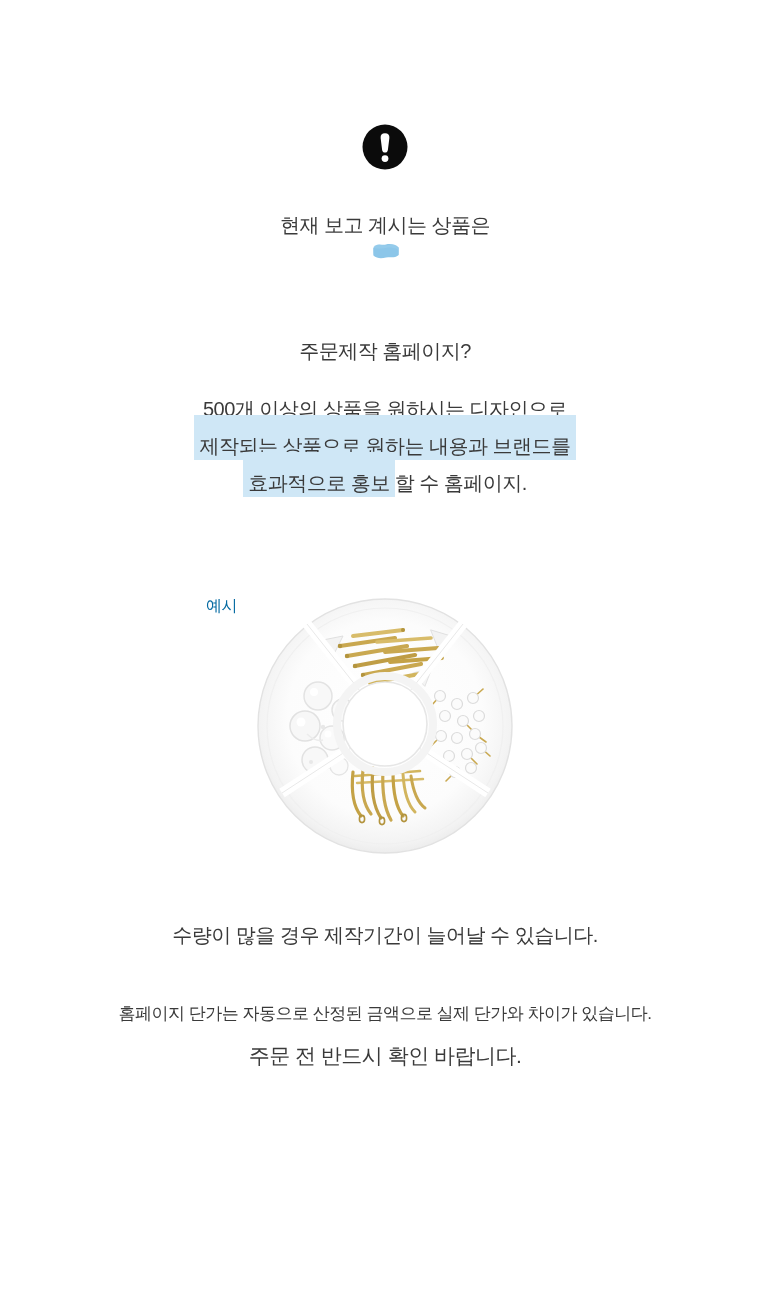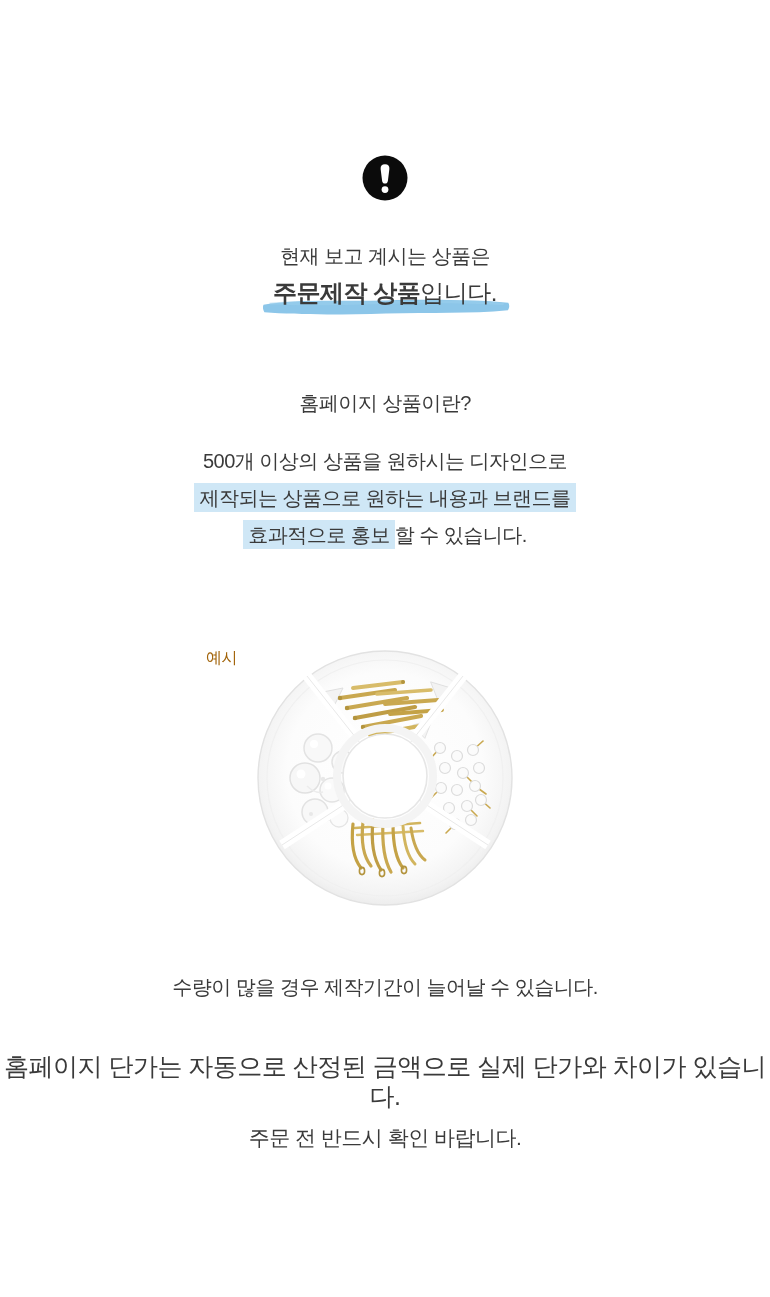--- a/index.html
+++ b/index.html
@@ -1,21 +1,21 @@
 <!DOCTYPE html>
 <html lang="ko"><head>
 <meta charset="utf-8">
 <style>
   html,body{margin:0;padding:0;background:#ffffff;}
   body{
     width:770px;height:1297px;margin:0 auto;overflow:hidden;
     font-family:"Liberation Sans","DejaVu Sans",sans-serif;
     color:#3a3a3a;-webkit-font-smoothing:antialiased;
   }
-  .page{position:relative;width:770px;height:1040px;text-align:center;background:#fff;margin-top:31px;}
+  .page{position:relative;width:770px;height:1040px;text-align:center;background:#fff;}
 
   
   .alert-wrap{padding-top:124px;}
   .alert-wrap svg{display:block;margin:0 auto;}
 
   
   .intro-line1{margin-top:42px;font-size:20px;line-height:26px;letter-spacing:-0.5px;}
   .intro-title{
     position:relative;display:inline-block;margin-top:9px;
     font-size:24px;line-height:30px;letter-spacing:-0.5px;
@@ -25,39 +25,39 @@
   .marker-stroke{
     position:absolute;left:-12px;right:-14px;bottom:-9px;height:22px;z-index:0;
     transform:rotate(-0.4deg);
   }
   .marker-stroke svg{width:100%;height:100%;display:block;}
 
   
   .about-heading{margin-top:82px;font-size:20px;line-height:26px;letter-spacing:-0.5px;}
   .about-para{margin-top:27px;font-size:20px;letter-spacing:-0.5px;}
   .about-para .line{line-height:37px;text-align:center;}
-  .hl{background:#cfe7f6;padding:4px 5px 3px 5px;}
+  .hl{background:#cfe7f6;padding:20px 5px 3px 5px;}
   .hl.bold{font-weight:400;}
 
   
   .example{position:relative;margin-top:94px;height:302px;}
   .example-label{
     position:absolute;left:206px;top:0;
-    font-size:16px;line-height:20px;letter-spacing:-0.5px;color:#a16207;
+    font-size:16px;line-height:20px;letter-spacing:-0.5px;color:#0369a1;
   }
   .example svg{display:block;margin:0 auto;}
 
   
   .production{margin-top:26px;}
   .production-line1{font-size:21px;line-height:30px;letter-spacing:-0.5px;}
   .production-line2{margin-top:8px;font-size:20px;line-height:22px;letter-spacing:-0.5px;}
 
   
   .pricing{margin-top:53px;}
-  .pricing-line1{font-size:25px;line-height:30px;letter-spacing:-0.5px;}
+  .pricing-line1{font-size:17px;line-height:30px;letter-spacing:-0.5px;}
   .pricing-line2{margin-top:12px;font-size:21px;line-height:30px;letter-spacing:-0.5px;}
 </style>
 </head>
 <body>
 
 <div class="page">
 
   
   <div class="alert-wrap">
     <svg width="46" height="46" viewBox="0 0 46 46" aria-hidden="true">
@@ -69,29 +69,28 @@
 
   
   <div class="intro-line1">현재 보고 계시는 상품은</div>
   <div class="intro-title">
     <span class="marker-stroke">
       <svg viewBox="0 0 300 22" preserveAspectRatio="none" aria-hidden="true">
         <path fill="#8cc6e9" d="M3 9 C 45 3 95 6.5 150 5.5 C 205 4.5 256 5.5 297 8.5 C 298.5 11 298.5 13 296.5 16 C 250 19.5 205 17.5 150 18.5 C 95 19.5 44 19.5 4 16.5 C 2 13.5 2 11 3 9 Z"></path>
         <path fill="#9ccfee" opacity="0.5" d="M10 7 C 60 4 120 7 180 6 C 230 5 270 6 292 9 L 291 11 C 250 9 200 8 150 9 C 100 10 50 10 11 9 Z"></path>
       </svg>
     </span>
-    <span class="txt"><span class="bold">주문제작 상품</span><span>입니다.</span></span>
-  </div>
-
-  
-  <div class="about-heading">홈페이지 상품이란?</div>
+  </div>
+
+  
+  <div class="about-heading">주문제작 홈페이지?</div>
   <div class="about-para">
     <div class="line">500개 이상의 상품을 원하시는 디자인으로</div>
     <div class="line"><span class="hl">제작되는 상품으로 원하는 내용과 브랜드를</span></div>
-    <div class="line"><span class="hl bold">효과적으로 홍보</span><span>할 수 있습니다.</span></div>
+    <div class="line"><span class="hl bold">효과적으로 홍보</span><span>할 수 홈페이지.</span></div>
   </div>
 
   
   <div class="example">
     <span class="example-label">예시</span>
     <svg width="300" height="300" viewBox="0 0 300 300" aria-hidden="true">
       <defs>
         <radialGradient id="ringShade" cx="50%" cy="47%" r="55%">
           <stop offset="0%" stop-color="#ffffff"></stop>
           <stop offset="70%" stop-color="#fcfcfc"></stop>

